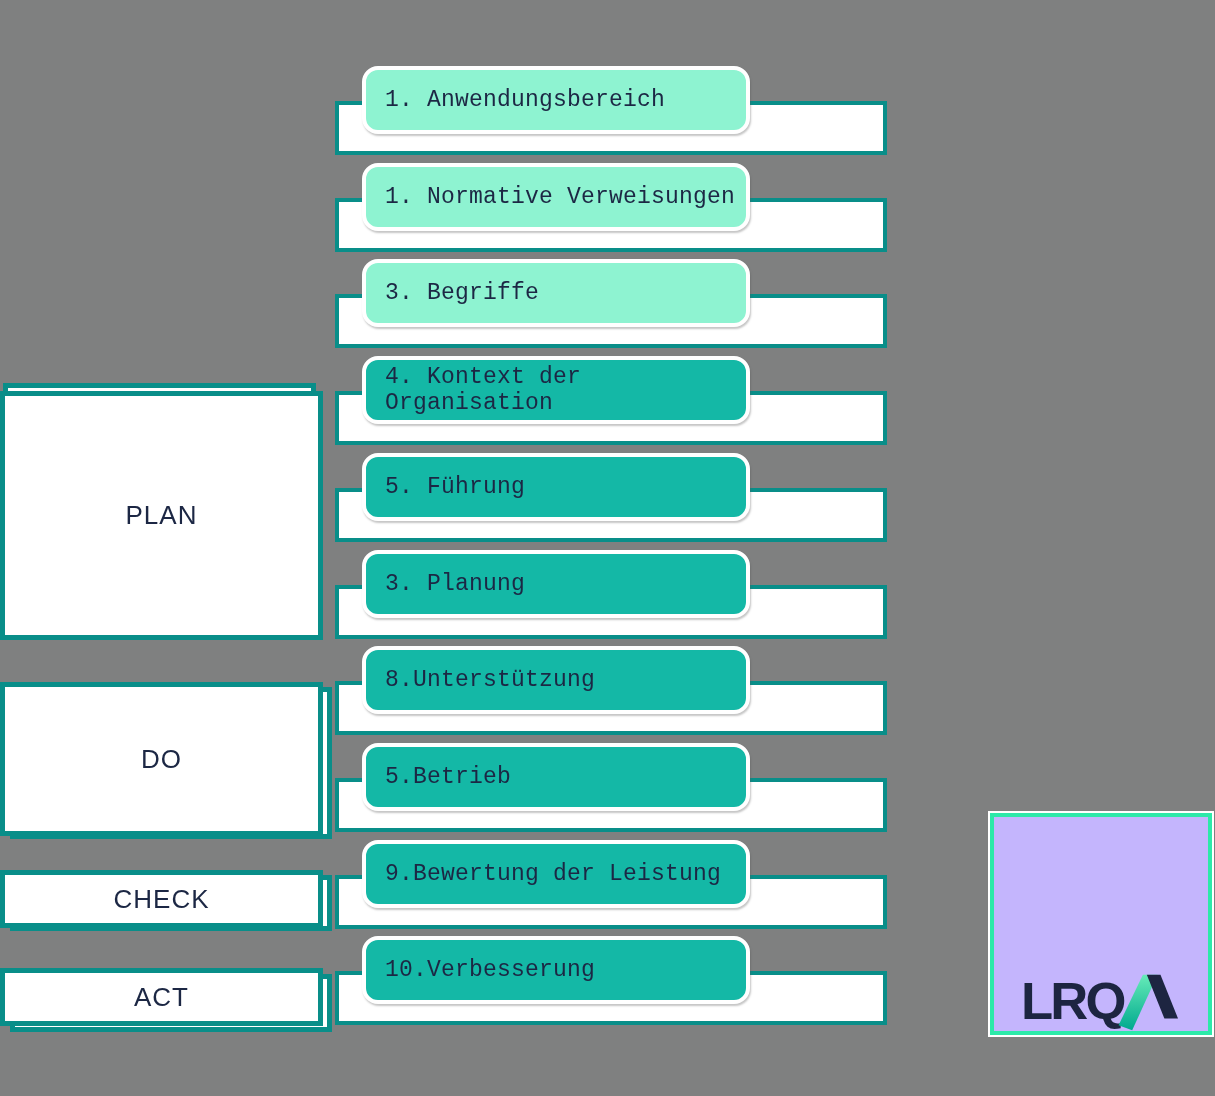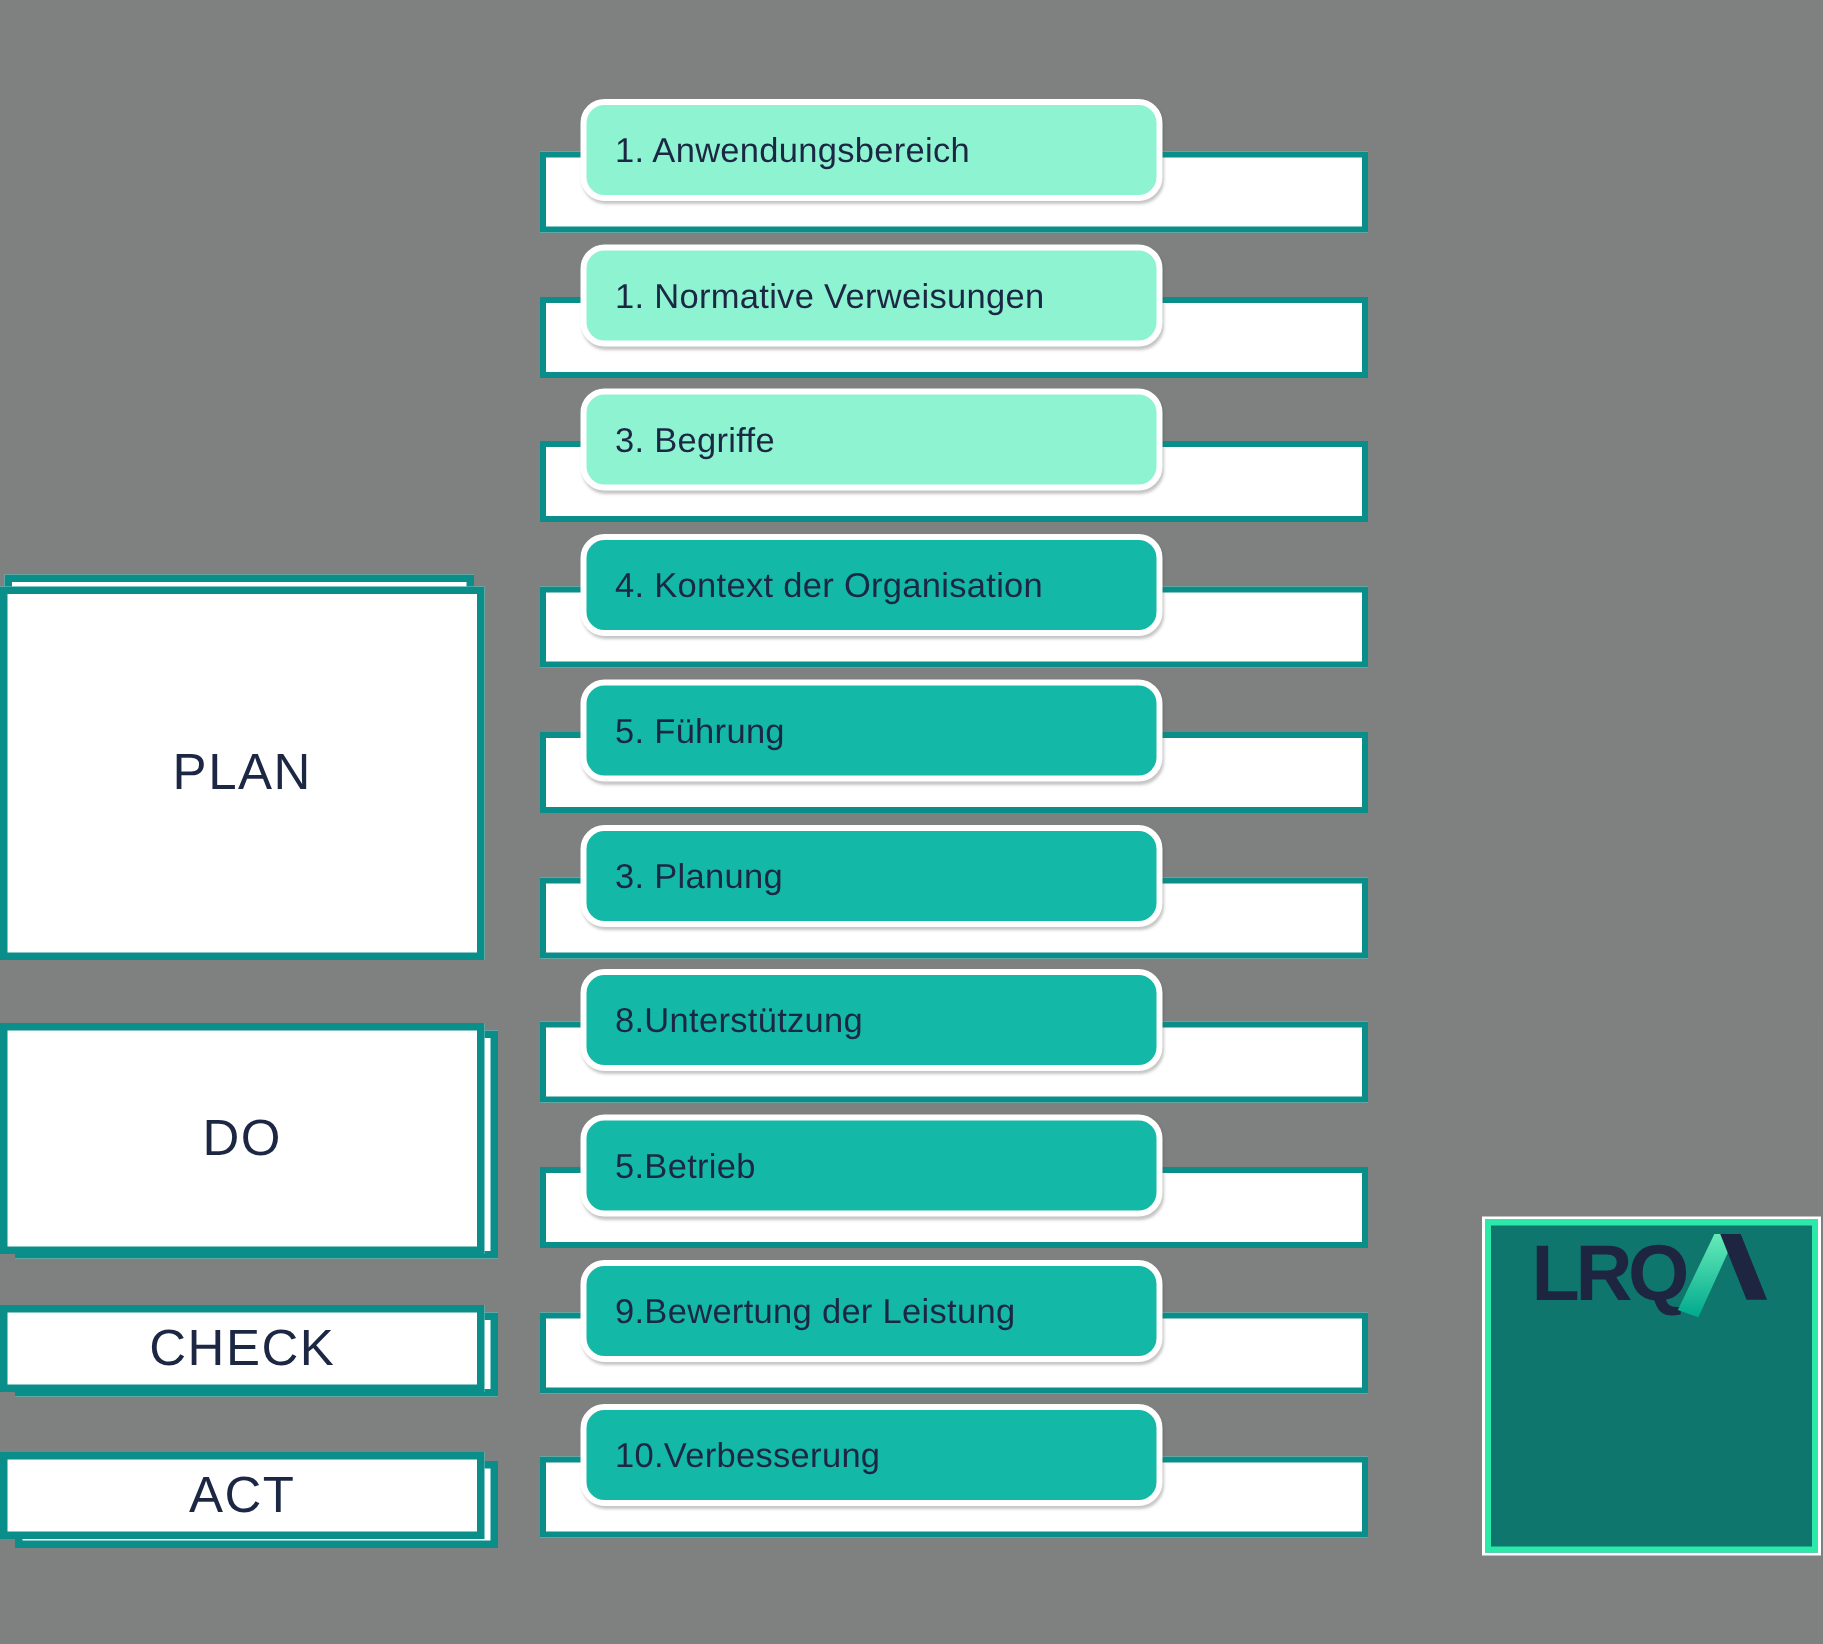--- a/index.html
+++ b/index.html
@@ -12,23 +12,24 @@
     position:relative;
     width:1215px;
     height:1096px;
     background:#7f8080;
     overflow:hidden;
   }
 
   
   .row{
     position:absolute;
-    left:360px;
+    left:335px;
     width:552px;
     height:89px;
+    font-family:Liberation Mono, monospace;
   }
   .bar{
     position:absolute;
     left:0; top:35px;
     width:552px; height:54px;
     background:#ffffff;
     border:4px solid #098e89;
     box-sizing:border-box;
     z-index:1;
   }
@@ -54,21 +55,21 @@
   
   .pdca{position:absolute;left:0;}
   .pdca .back, .pdca .front{
     position:absolute;
     background:#ffffff;
     border:5px solid #098e89;
     box-sizing:border-box;
   }
   .pdca .front{
     display:flex;align-items:center;justify-content:center;
-    font-size:34px;color:#1c2744;letter-spacing:1px;
+    font-size:26px;color:#1c2744;letter-spacing:1px;
   }
 
   #plan-wrap{top:383px;width:336px;height:258px;}
   #plan-wrap .back{left:3px;top:0;width:313px;height:249px;}
   #plan-wrap .front{left:0;top:8px;width:323px;height:249px;}
 
   #do-wrap{top:682px;width:336px;height:162px;}
   #do-wrap .back{left:10px;top:5px;width:322px;height:152px;}
   #do-wrap .front{left:0;top:0;width:323px;height:154px;}
 
@@ -78,25 +79,25 @@
 
   #act-wrap{top:968px;width:336px;height:66px;}
   #act-wrap .back{left:10px;top:6px;width:322px;height:58px;}
   #act-wrap .front{left:0;top:0;width:323px;height:58px;}
 
   
   #logo-box{
     position:absolute;
     left:990px; top:813px;
     width:222px; height:222px;
-    background:#0f766e;
+    background:#c4b5fd;
     border:4px solid #2ce9a9;
     box-sizing:border-box;
     box-shadow:0 0 0 2px #ffffff;
-    display:flex;align-items:flex-start;justify-content:center;
+    display:flex;align-items:flex-end;justify-content:center;
   }
 </style>
 </head>
 <body>
 
 <div id="canvas">
 
   <div class="row" style="top:66px">
     <div class="bar"></div>
     <div class="chip tone-light">1. Anwendungsbereich</div>

